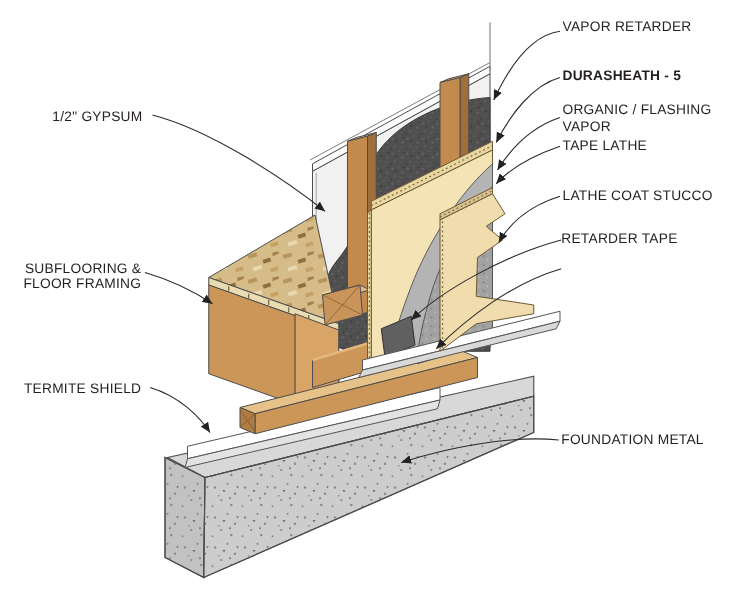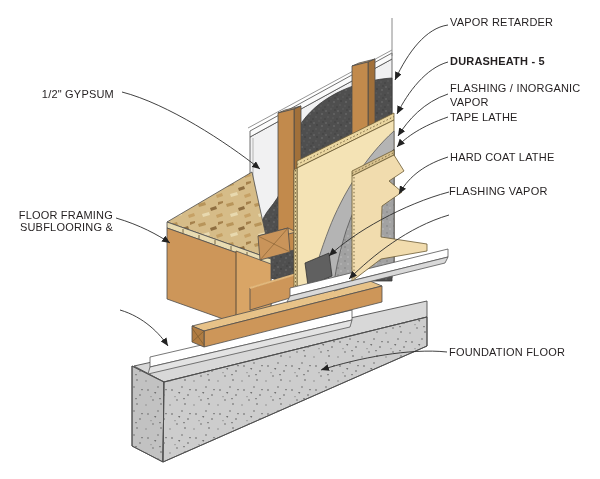--- a/index.html
+++ b/index.html
@@ -177,44 +177,47 @@
 
   <div class="label" style="left:450px;top:15px">
     <span class="ln">VAPOR RETARDER</span>
   </div>
 
   <div class="label bold" style="left:450px;top:54px">
     <span class="ln">DURASHEATH - 5</span>
   </div>
 
   <div class="label" style="left:450px;top:81px">
-    <span class="ln">FLASHING / INORGANIC</span>
+    <span class="ln">ORGANIC / FLASHING</span>
     <span class="ln">VAPOR</span>
   </div>
 
   <div class="label" style="left:450px;top:110px">
     <span class="ln">TAPE LATHE</span>
   </div>
 
   <div class="label" style="left:450px;top:150px">
-    <span class="ln">HARD COAT LATHE</span>
+    <span class="ln">LATHE COAT STUCCO</span>
   </div>
 
   <div class="label" style="left:449px;top:184px">
-    <span class="ln">FLASHING VAPOR</span>
+    <span class="ln">RETARDER TAPE</span>
   </div>
 
 
   <div class="label" style="left:449px;top:345px">
-    <span class="ln">FOUNDATION FLOOR</span>
+    <span class="ln">FOUNDATION METAL</span>
   </div>
 
   <div class="label leftside" style="left:14px;top:88px">
     <span class="ln">1/2" GYPSUM</span>
   </div>
 
   <div class="label leftside" style="left:13px;top:209px">
+    <span class="ln">SUBFLOORING &amp;</span>
     <span class="ln">FLOOR FRAMING</span>
-    <span class="ln">SUBFLOORING &amp;</span>
-  </div>
-
+  </div>
+
+  <div class="label leftside" style="left:13px;top:305px">
+    <span class="ln">TERMITE SHIELD</span>
+  </div>
 
 </div>
 
 </body></html>

